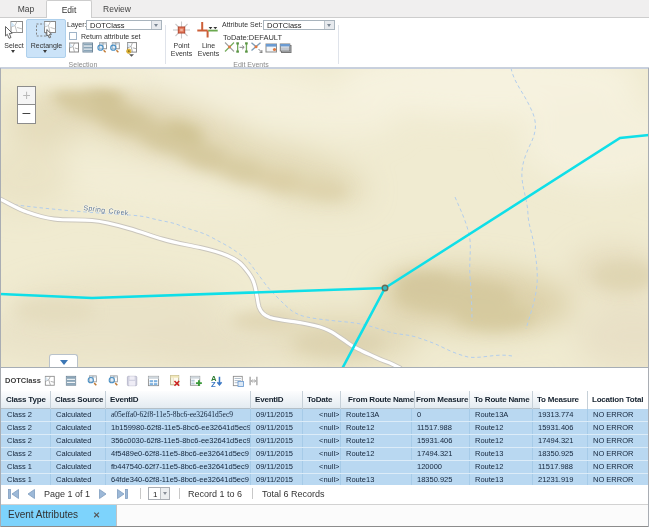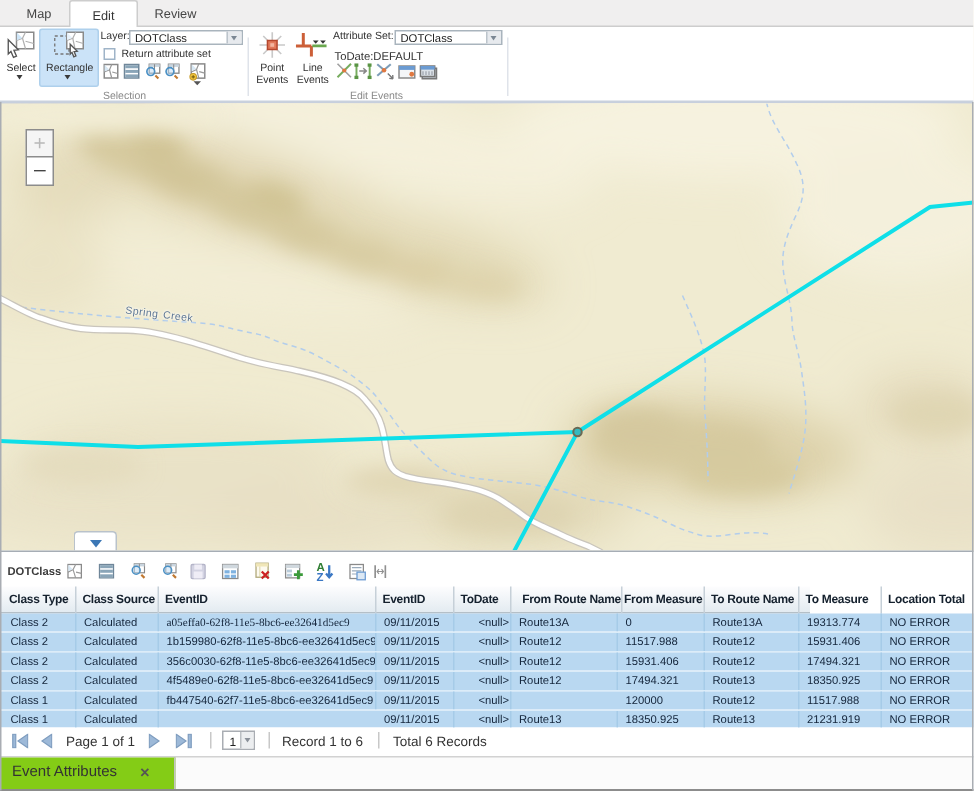--- a/index.html
+++ b/index.html
@@ -68,21 +68,21 @@
 .rowsep { position:absolute; left:0; width:649px; height:1px; background:#dcecf8; }
 
 #pager { position:absolute; left:0; top:117px; width:649px; height:20px; background:#fff;
   font-size:8px; color:#333; }
 .ptxt { position:absolute; top:4px; font-size:9px; color:#333; }
 .psep { position:absolute; top:3px; width:1px; height:11px; background:#c8c8c8; }
 .parr { position:absolute; top:4px; }
 
 #bottombar { position:absolute; left:0; top:136px; width:649px; height:24px;
   background:#fbfbfb; border-top:1px solid #d2d2d2; border-bottom:2px solid #8c8c8c; }
-#btab { position:absolute; left:0; top:0; width:117px; height:21px; background:#84cc16;
+#btab { position:absolute; left:0; top:0; width:117px; height:21px; background:#7dd3fc;
   border-right:1px solid #c3c3c3; }
 #btab span { position:absolute; left:8px; top:4px; font-size:10px; color:#333; }
 #btab .x { position:absolute; left:93px; top:5px; font-size:8.5px; color:#555; font-weight:bold; }
 </style>
 </head>
 <body>
 <div id="app">
 
   <div id="tabbar">
     <div class="rtab" style="left:8px;width:36px;">Map</div>
@@ -429,20 +429,21 @@
           <div class="gc" style="left:341px;width:71px;margin-top:41px;">Route11</div>
           <div class="gc" style="left:412px;width:58px;">120000</div>
           <div class="gc" style="left:470px;width:63px;">Route12</div>
           <div class="gc" style="left:533px;width:55px;">11517.988</div>
           <div class="gc" style="left:588px;width:59px;border-right:none;">NO ERROR</div>
       </div>
         <div class="rowsep" style="top:82px;"></div>
       <div class="grow" style="top:83px;height:11px;">
         <div class="gc" style="left:2px;width:49px;">Class 1</div>
           <div class="gc" style="left:51px;width:55px;">Calculated</div>
+          <div class="gc" style="left:106px;width:145px;">64fde340-62f8-11e5-8bc6-ee32641d5ec9</div>
           <div class="gc" style="left:251px;width:52px;">09/11/2015</div>
           <div class="gc" style="left:303px;width:38px;padding-left:16px;">&lt;null&gt;</div>
           <div class="gc" style="left:341px;width:71px;">Route13</div>
           <div class="gc" style="left:412px;width:58px;">18350.925</div>
           <div class="gc" style="left:470px;width:63px;">Route13</div>
           <div class="gc" style="left:533px;width:55px;">21231.919</div>
           <div class="gc" style="left:588px;width:59px;border-right:none;">NO ERROR</div>
       </div>
     </div>
     <div id="pager">

